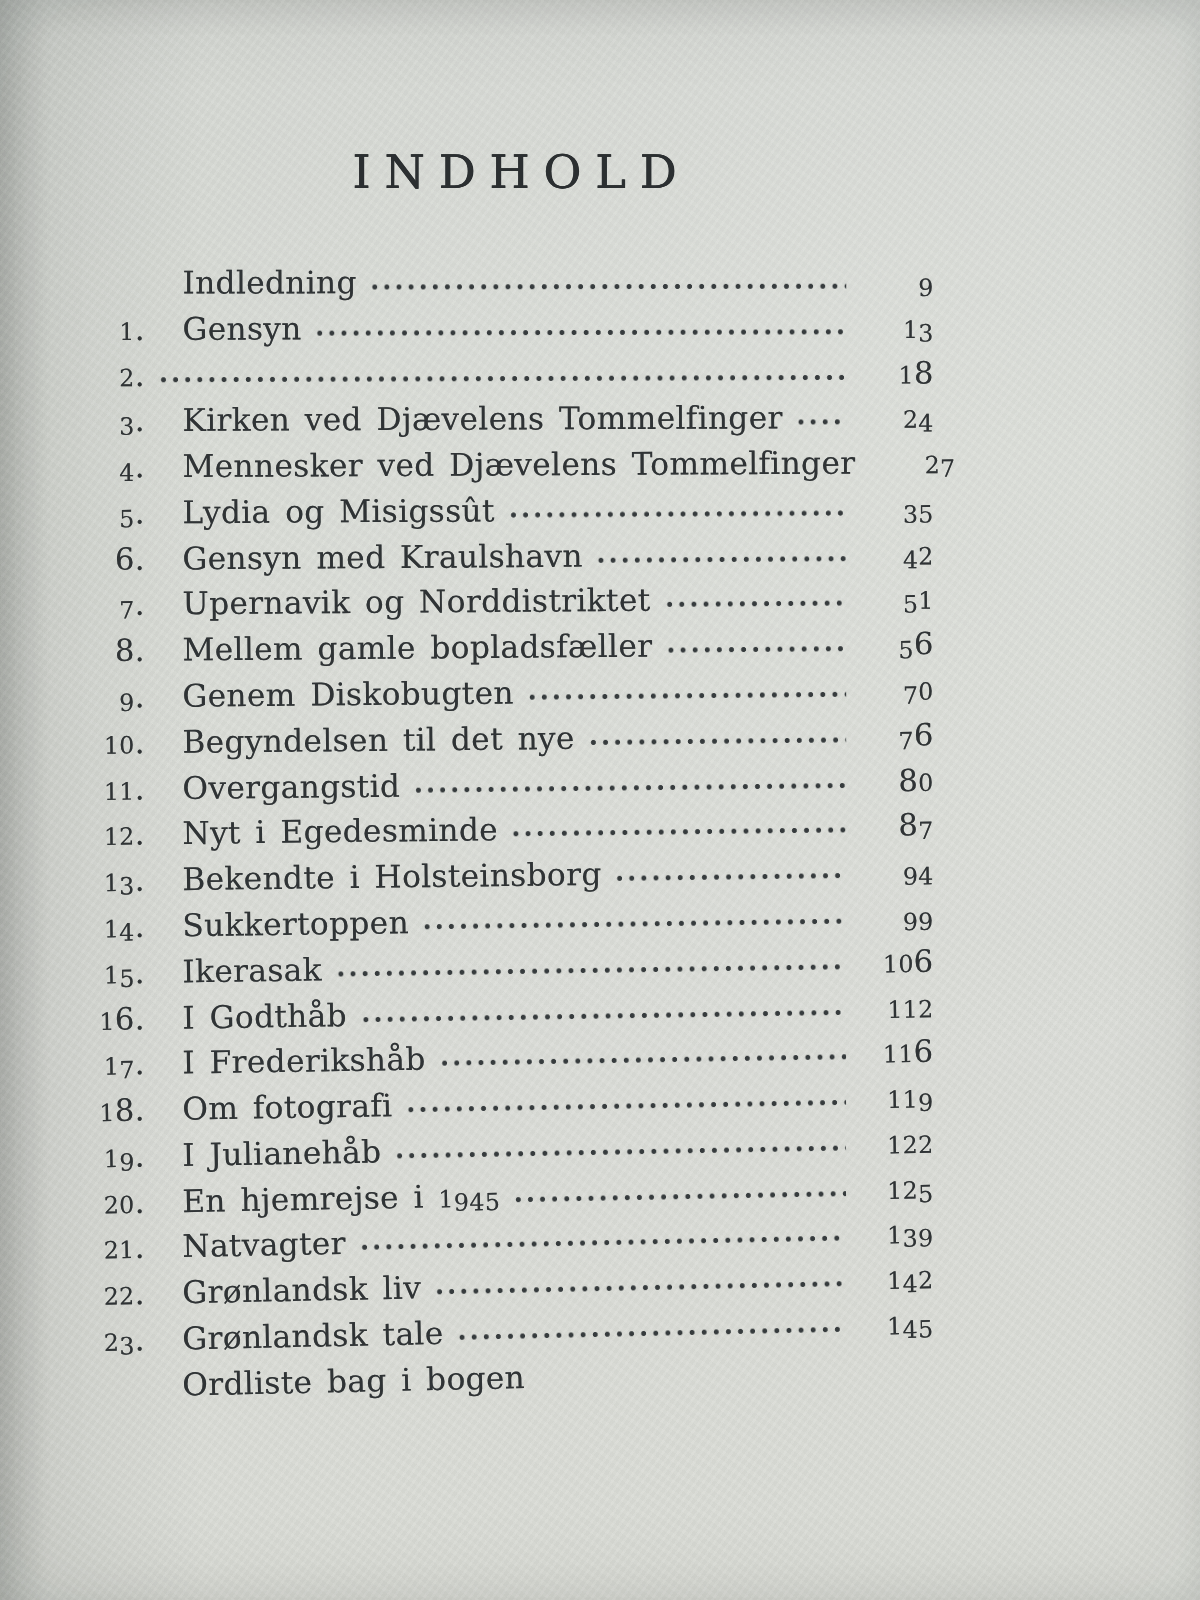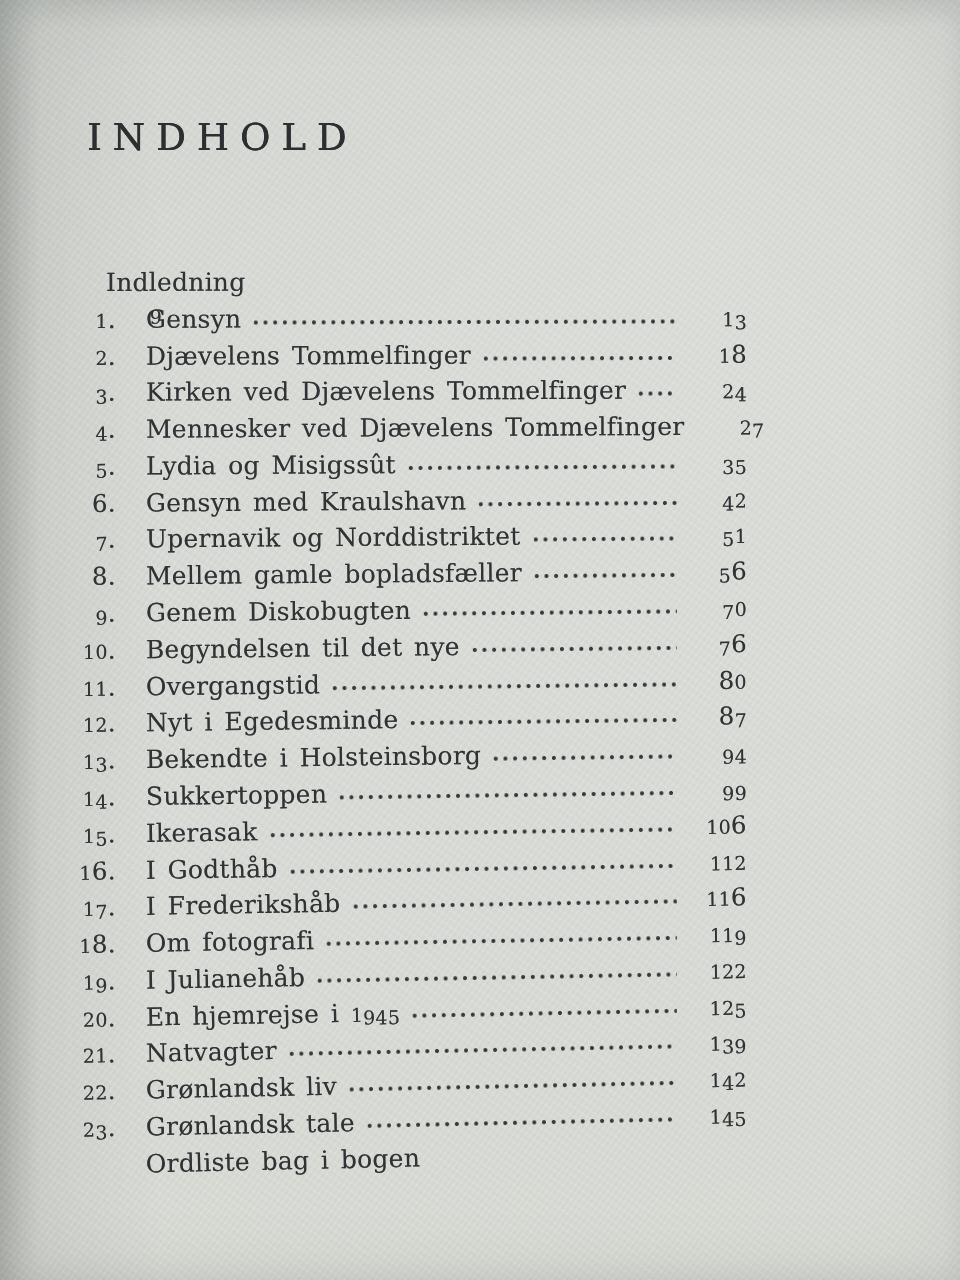--- a/index.html
+++ b/index.html
@@ -27,23 +27,23 @@
   }
   .content{
     position:absolute;
     left:76px; top:118px; width:671px;
   }
   .title{
     font-size:37px;
     font-weight:normal;
     letter-spacing:11px;
     padding-left:11px; 
-    text-align:left;
+    text-align:center;
     line-height:40px;
-    margin-bottom:112px;
+    margin-bottom:56px;
     color:#2b2f31;
     text-shadow:0.4px 0 0 currentColor, 0 0 0.5px rgba(43,47,49,0.5);
   }
   .toc-row{
     display:flex;
     align-items:baseline;
     height:25.6px;
     margin-bottom:11.2px;
     font-size:25px;
     line-height:25.6px;
@@ -81,37 +81,36 @@
   .os-d{font-size:0.76em; vertical-align:-0.155em;} 
   .os-f{font-size:0.98em;}                       
 </style>
 </head>
 <body>
 
 <div class="page">
   <div class="content">
     <h1 class="title">INDHOLD</h1>
     <div id="toc">
-  <div class="toc-row" style="transform: rotate(-0.1deg); flex-direction: column;">
+  <div class="toc-row" style="transform: rotate(-0.1deg);">
     <span class="num"></span>
     <span class="entry-title">Indledning</span>
     <span class="leader"></span>
     <span class="pagenum"><span class="os-d">9</span></span>
   </div>
 
   <div class="toc-row" style="transform: rotate(-0.148deg);">
     <span class="num"><span class="os-x">1</span>.</span>
     <span class="entry-title">Gensyn</span>
     <span class="leader"></span>
     <span class="pagenum"><span class="os-x">1</span><span class="os-d">3</span></span>
   </div>
 
   <div class="toc-row" style="transform: rotate(-0.196deg);">
     <span class="num"><span class="os-x">2</span>.</span>
-    <span class="entry-title">Djævelens Tommelfinger</span>
     <span class="leader"></span>
     <span class="pagenum"><span class="os-x">1</span><span class="os-f">8</span></span>
   </div>
 
   <div class="toc-row" style="transform: rotate(-0.244deg);">
     <span class="num"><span class="os-d">3</span>.</span>
     <span class="entry-title">Kirken ved Djævelens Tommelfinger</span>
     <span class="leader"></span>
     <span class="pagenum"><span class="os-x">2</span><span class="os-d">4</span></span>
   </div>

